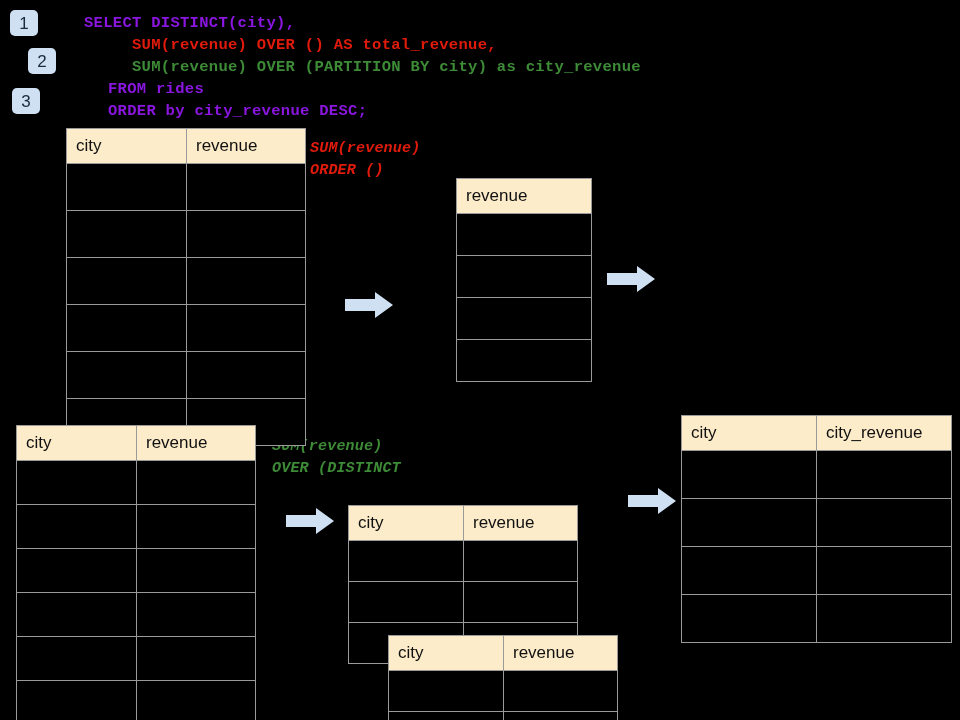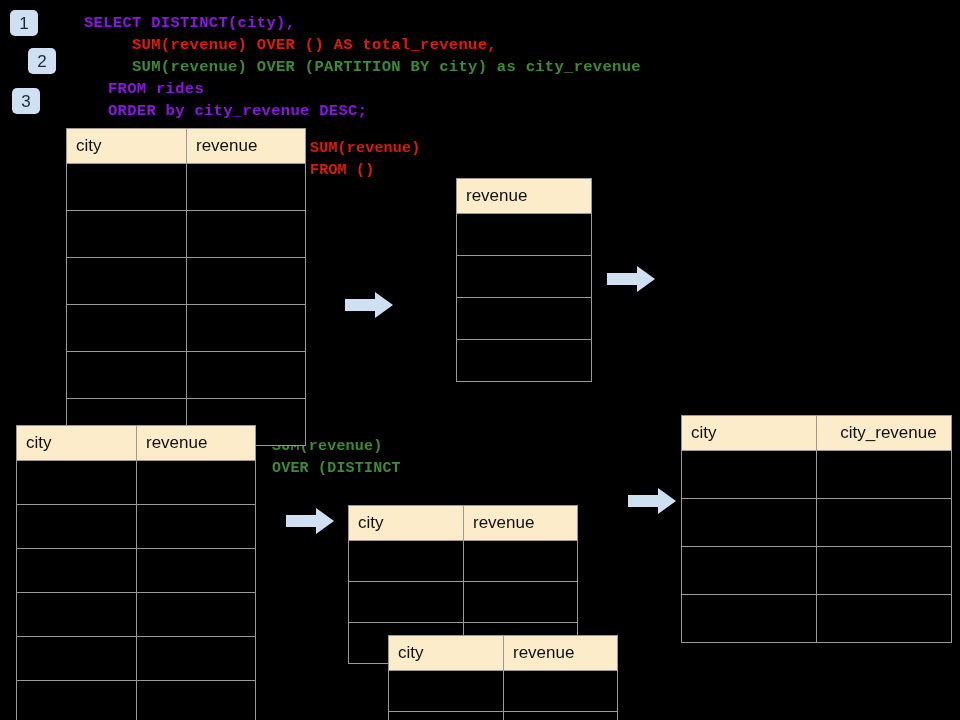--- a/index.html
+++ b/index.html
@@ -51,20 +51,21 @@
 
   
   .anno {
     position: absolute;
     font-family: "Liberation Mono", monospace;
     font-size: 15px;
     font-weight: bold;
     white-space: pre;
     line-height: 22px;
     letter-spacing: 0.2px;
+    font-style: italic;
   }
   .anno-sm {
     position: absolute;
     font-family: "Liberation Mono", monospace;
     font-size: 13px;
     font-weight: bold;
     white-space: pre;
     line-height: 19px;
   }
 
@@ -102,21 +103,21 @@
   }
 </style>
 </head>
 <body>
 
 <div id="canvas">
     <div class="badge" style="left: 10px; top: 10px; width: 28px; height: 26px; background: rgb(207, 224, 243); color: rgb(27, 42, 58);">1</div>
     <div class="badge" style="left: 28px; top: 48px; width: 28px; height: 26px; background: rgb(207, 224, 243); color: rgb(27, 42, 58);">2</div>
     <div class="badge" style="left: 12px; top: 88px; width: 28px; height: 26px; background: rgb(207, 224, 243); color: rgb(27, 42, 58);">3</div>
     <div class="sql" style="left: 84px; top: 12px;"><div class="sql-line" style="color: rgb(138, 22, 224); padding-left: 0px;">SELECT DISTINCT(city),</div><div class="sql-line" style="color: rgb(224, 27, 11); padding-left: 48px;">SUM(revenue) OVER () AS total_revenue,</div><div class="sql-line" style="color: rgb(61, 139, 55); padding-left: 48px;">SUM(revenue) OVER (PARTITION BY city) as city_revenue</div><div class="sql-line" style="color: rgb(138, 22, 224); padding-left: 24px;">FROM rides</div><div class="sql-line" style="color: rgb(138, 22, 224); padding-left: 24px;">ORDER by city_revenue DESC;</div></div>
-    <div class="anno" style="left: 310px; top: 138px; color: rgb(224, 27, 11);"><div>SUM(revenue)</div><div>FROM ()</div></div>
+    <div class="anno" style="left: 310px; top: 138px; color: rgb(224, 27, 11);"><div>SUM(revenue)</div><div>ORDER ()</div></div>
     <div class="anno" style="left: 272px; top: 436px; color: rgb(61, 139, 55);"><div>SUM(revenue)</div><div>OVER (DISTINCT</div></div>
     <table class="tbl" style="left: 66px; top: 128px; width: 239px;">
       <colgroup>
         <col style="width: 120px;">
         <col style="width: 119px;">
       </colgroup>
       <thead>
         <tr>
           <th style="background: rgb(252, 236, 201); color: rgb(17, 17, 17);">city</th>
           <th style="background: rgb(252, 236, 201); color: rgb(17, 17, 17);">revenue</th>
@@ -260,21 +261,21 @@
       </tbody>
     </table>
     <table class="tbl" style="left: 681px; top: 415px; width: 270px;">
       <colgroup>
         <col style="width: 135px;">
         <col style="width: 135px;">
       </colgroup>
       <thead>
         <tr>
           <th style="background: rgb(252, 236, 201); color: rgb(17, 17, 17);">city</th>
-          <th style="background: rgb(252, 236, 201); color: rgb(17, 17, 17); text-align: center;">city_revenue</th>
+          <th style="background: rgb(252, 236, 201); color: rgb(17, 17, 17);">city_revenue</th>
         </tr>
       </thead>
       <tbody>
         <tr>
           <td style="height: 47px;"></td>
           <td style="height: 47px;"></td>
         </tr>
         <tr>
           <td style="height: 47px;"></td>
           <td style="height: 47px;"></td>

